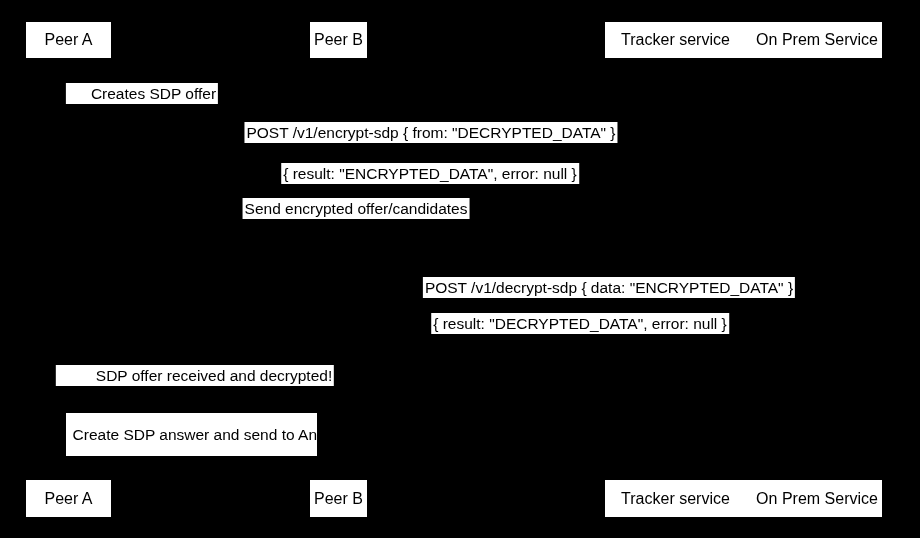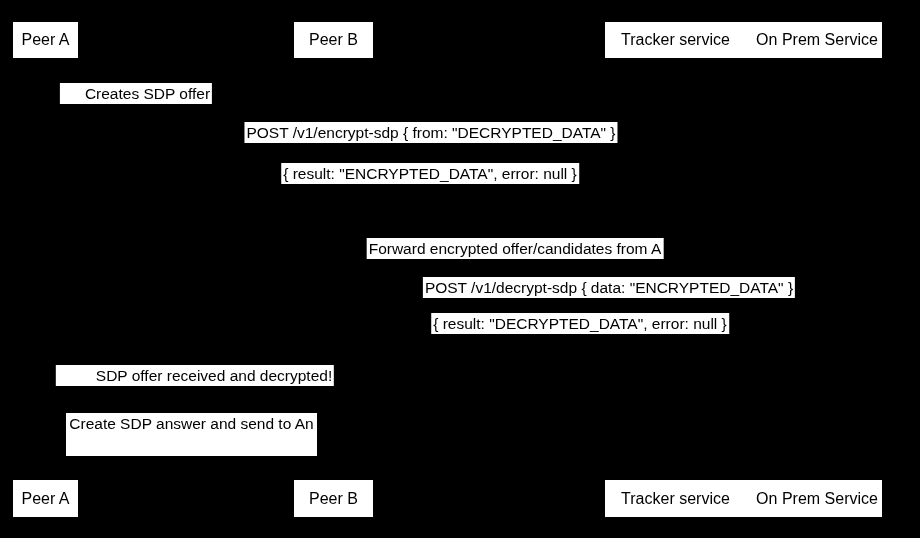--- a/index.html
+++ b/index.html
@@ -18,38 +18,38 @@
     color: #000000;
     display: flex;
     align-items: center;
     justify-content: center;
     font-size: 16px;
     white-space: nowrap;
     box-sizing: border-box;
   }
   .row-top    { top: 22px;  height: 36px; }
   .row-bottom { top: 480px; height: 37px; }
-  .a-peer-a  { left: 13px;  width: 65px;  }
-  .a-peer-b  { left: 294px; width: 79px;  }
+  .a-peer-a  { left: 26px;  width: 85px;  }
+  .a-peer-b  { left: 310px; width: 57px;  }
   .a-tracker { left: 605px; width: 141px; }
   .a-onprem  { left: 738px; width: 144px; padding-left: 14px; }
 
   
   .msg {
     position: absolute;
     transform: translateX(-50%);
     background: #ffffff;
     color: #000000;
     font-size: 15.5px;
     line-height: 21px;
     height: 21px;
     white-space: nowrap;
     padding: 0 2px;
   }
-  .m0 { left: 136px; top: 83px; padding-left: 25px;  }
+  .m0 { left: 142px; top: 83px; padding-left: 25px;  }
   .m1 { left: 431px; top: 122px; }
   .m2 { left: 430px; top: 163px; }
   .m3 { left: 356px; top: 198px; }
   .m4 { left: 515px; top: 238px; }
   .m5 { left: 579px; top: 277px; margin-left: 30px; }
   .m6 { left: 580px; top: 313px; }
   .m7 { left: 195px; top: 365px; padding-left: 40px; }
 
   
   .note {
@@ -57,39 +57,39 @@
     left: 66px;
     top: 413px;
     width: 251px;
     height: 43px;
     background: #ffffff;
     color: #000000;
     font-size: 15.5px;
     line-height: 21px;
     text-align: right;
     display: flex;
-    flex-direction: row;
+    flex-direction: column;
     justify-content: center;
   }
   .note div { white-space: nowrap; }
 </style>
 </head>
 <body>
 
 <div class="stage">
 
   <div class="actor row-top a-peer-a">Peer A</div>
   <div class="actor row-top a-peer-b">Peer B</div>
   <div class="actor row-top a-tracker">Tracker service</div>
   <div class="actor row-top a-onprem">On Prem Service</div>
 
   <div class="msg m0">Creates SDP offer</div>
   <div class="msg m1">POST /v1/encrypt-sdp { from: "DECRYPTED_DATA" }</div>
   <div class="msg m2">{ result: "ENCRYPTED_DATA", error: null }</div>
-  <div class="msg m4">Forward encrypted offer/candidates from A</div>
+  <div class="msg m3">Send encrypted offer/candidates</div>
   <div class="msg m5">POST /v1/decrypt-sdp { data: "ENCRYPTED_DATA" }</div>
   <div class="msg m6">{ result: "DECRYPTED_DATA", error: null }</div>
   <div class="msg m7">SDP offer received and decrypted!</div>
 
   <div class="note">
     <div>Create SDP answer and send to An</div>
   </div>
 
   <div class="actor row-bottom a-peer-a">Peer A</div>
   <div class="actor row-bottom a-peer-b">Peer B</div>

